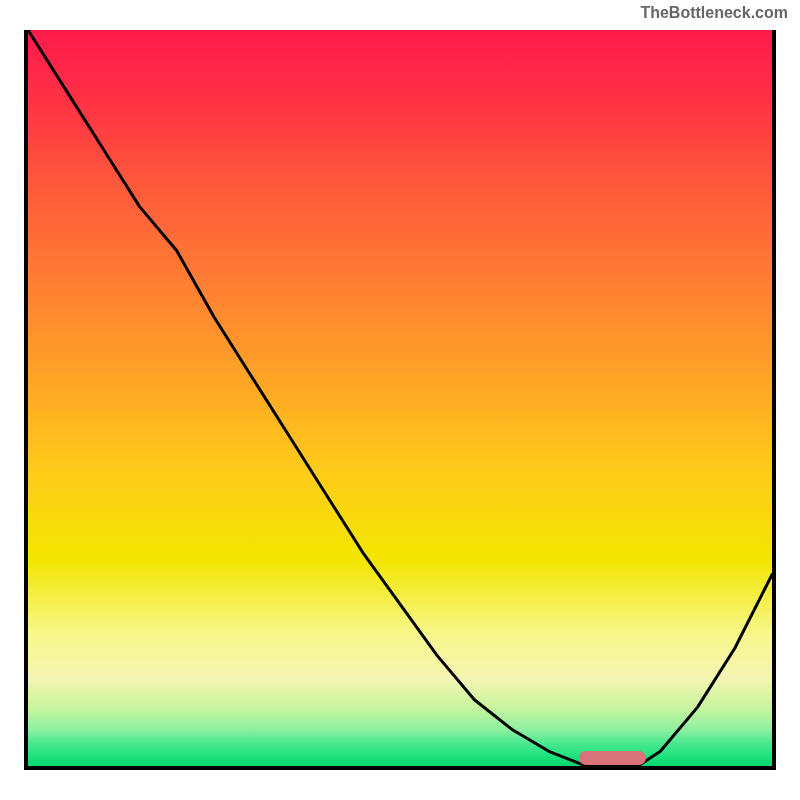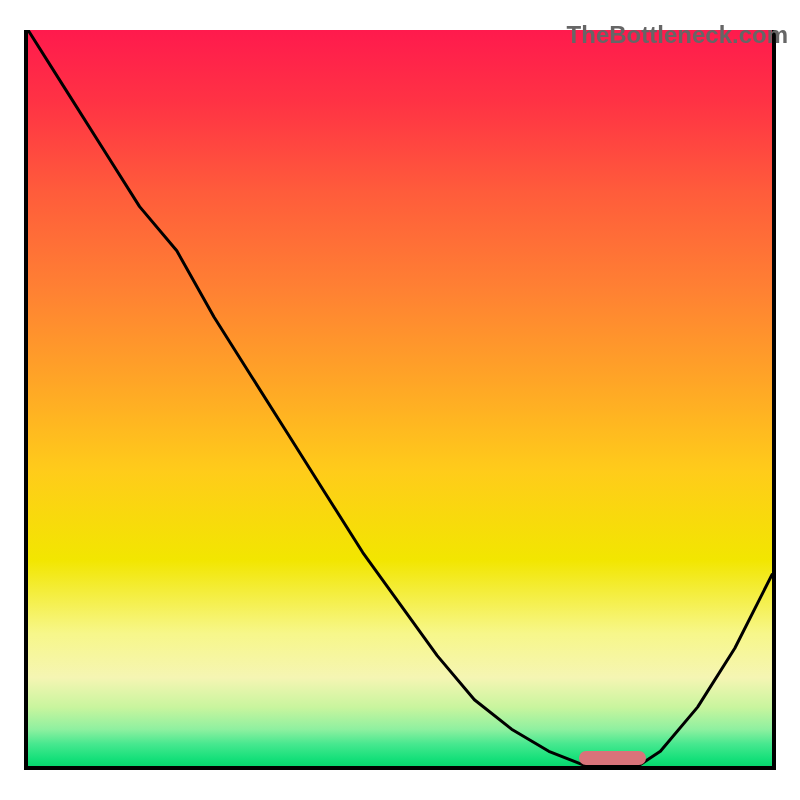--- a/index.html
+++ b/index.html
@@ -7,25 +7,24 @@
     width: 800px;
     height: 800px;
     background: #ffffff;
     position: relative;
     font-family: Arial, sans-serif;
   }
   .watermark {
     position: absolute;
     top: 4px;
     right: 12px;
-    font-size: 24px;
+    font-size: 16px;
     font-weight: bold;
     color: #666666;
     z-index: 10;
-    margin-top: 17px;
   }
   .plot-area {
     position: absolute;
     left: 24px;
     top: 30px;
     width: 752px;
     height: 740px;
     border-left: 4px solid #000000;
     border-right: 4px solid #000000;
     border-bottom: 4px solid #000000;

